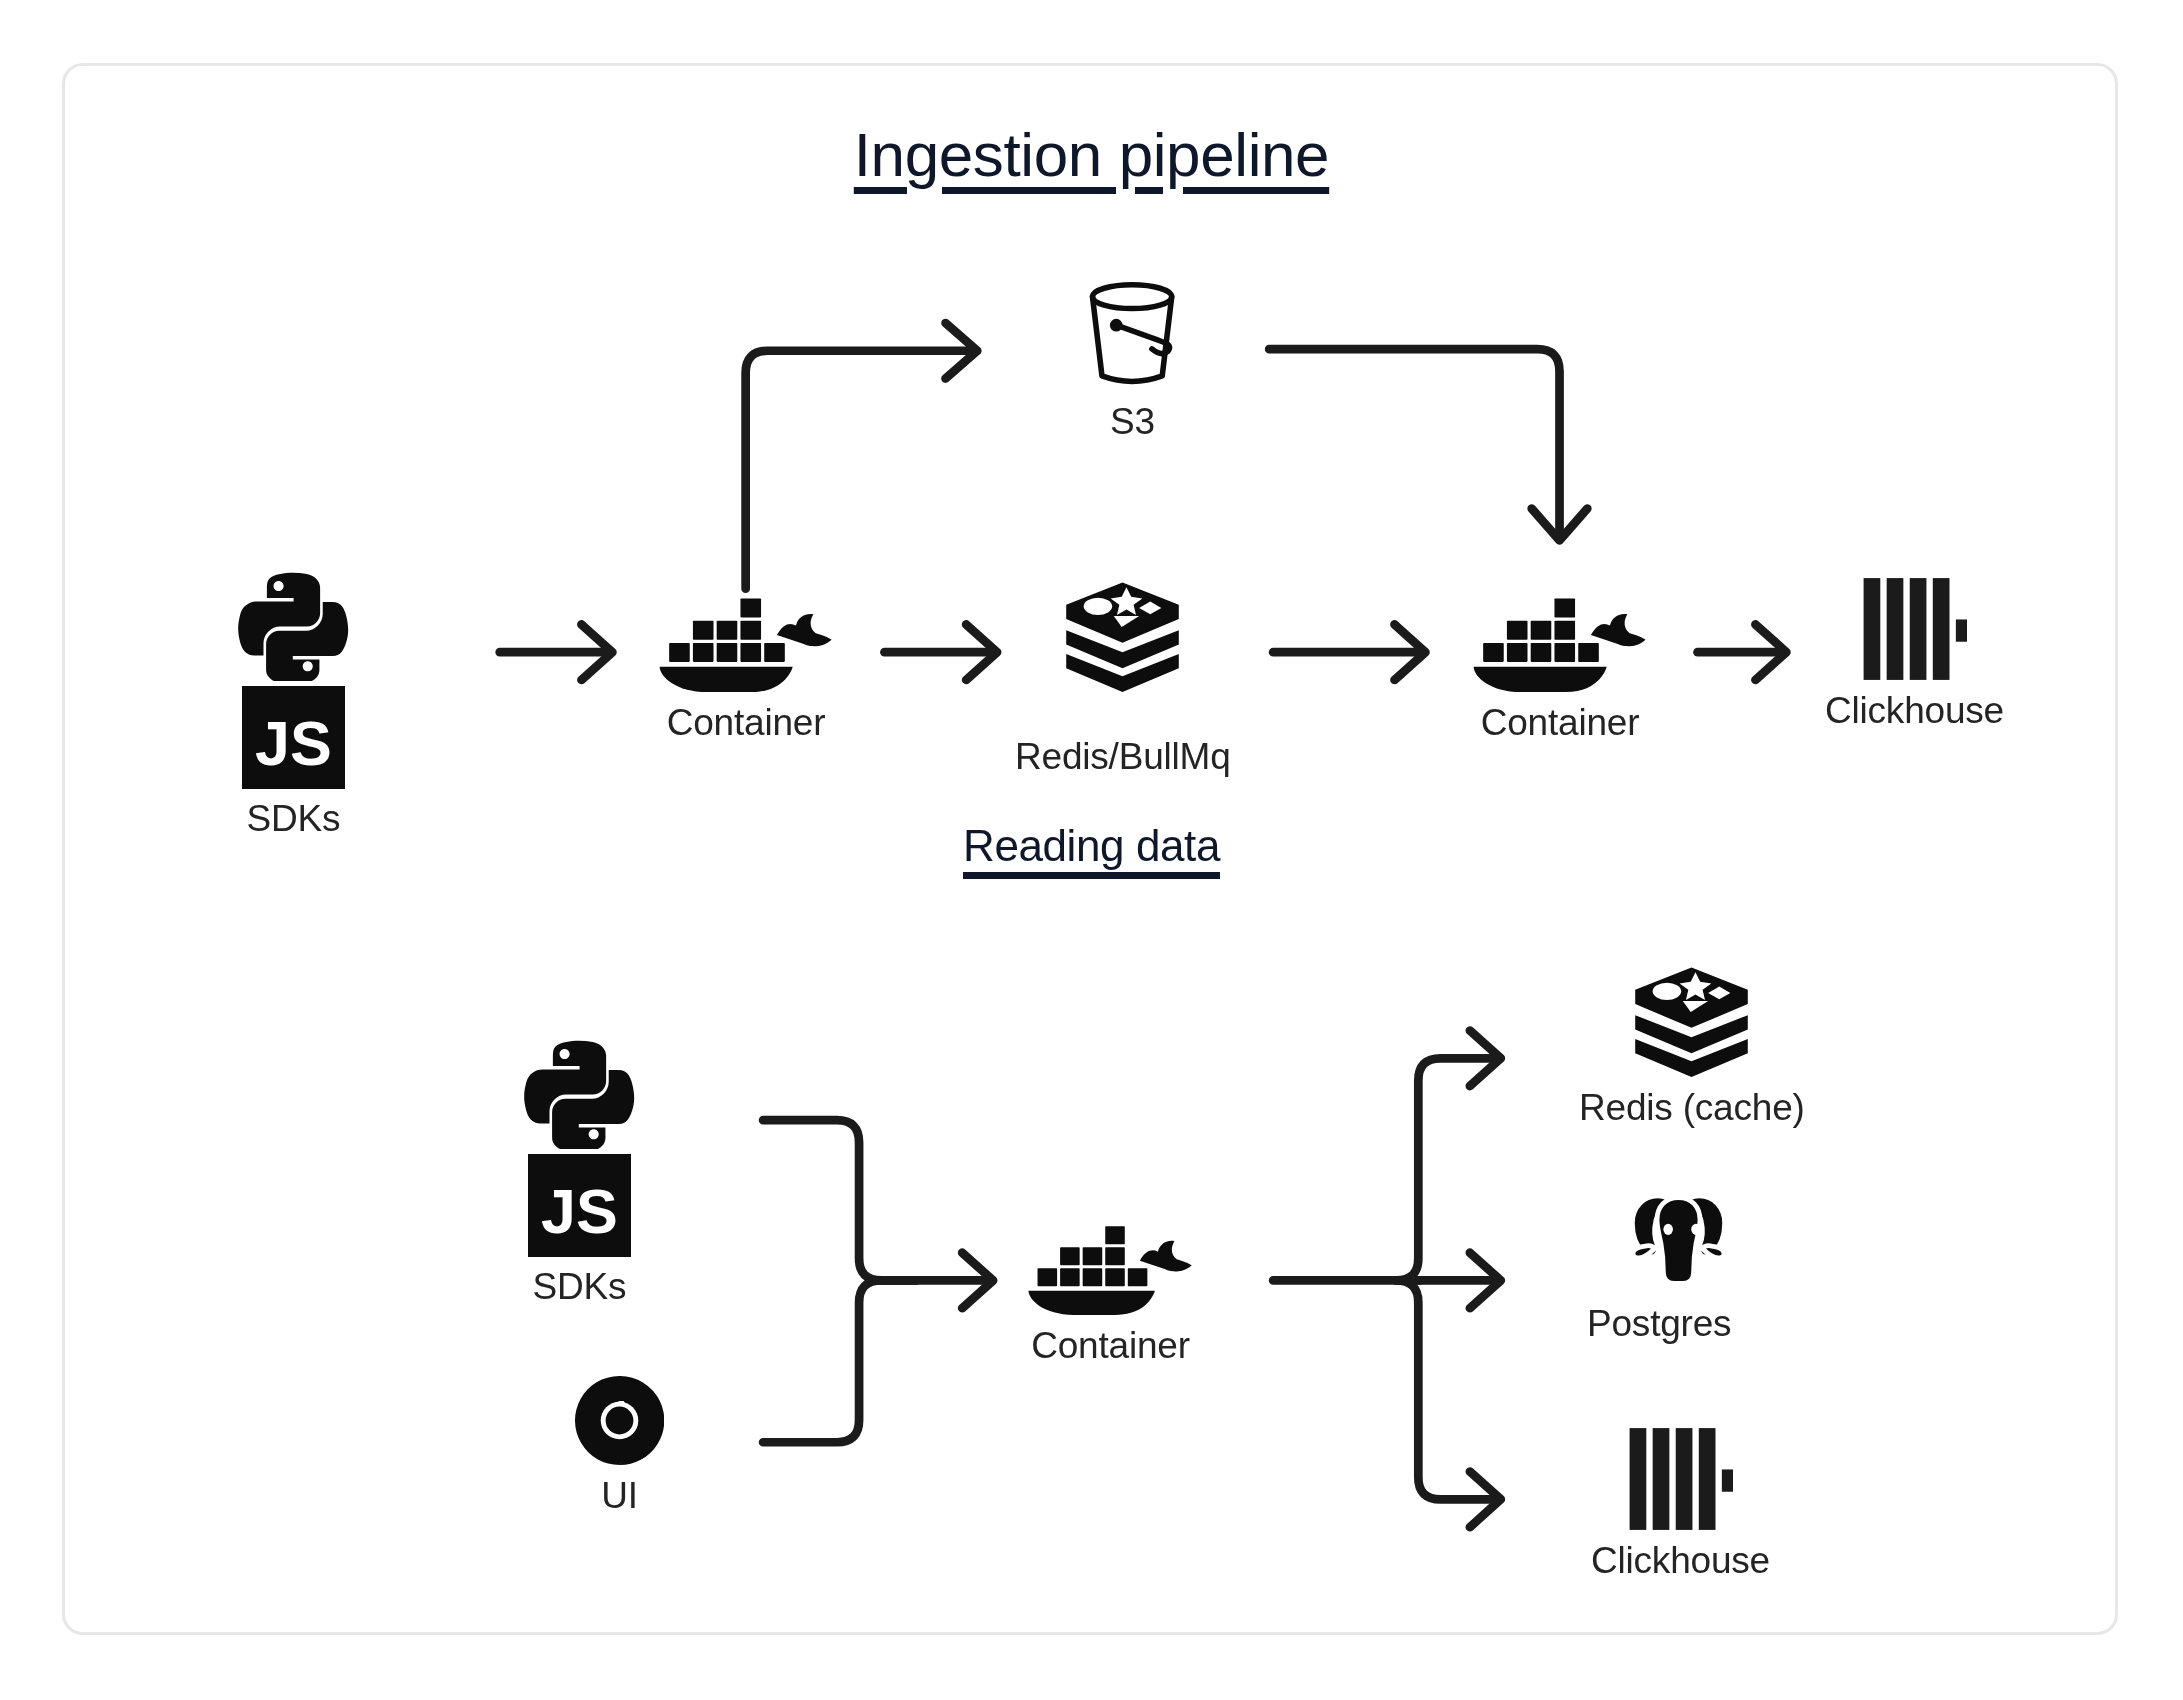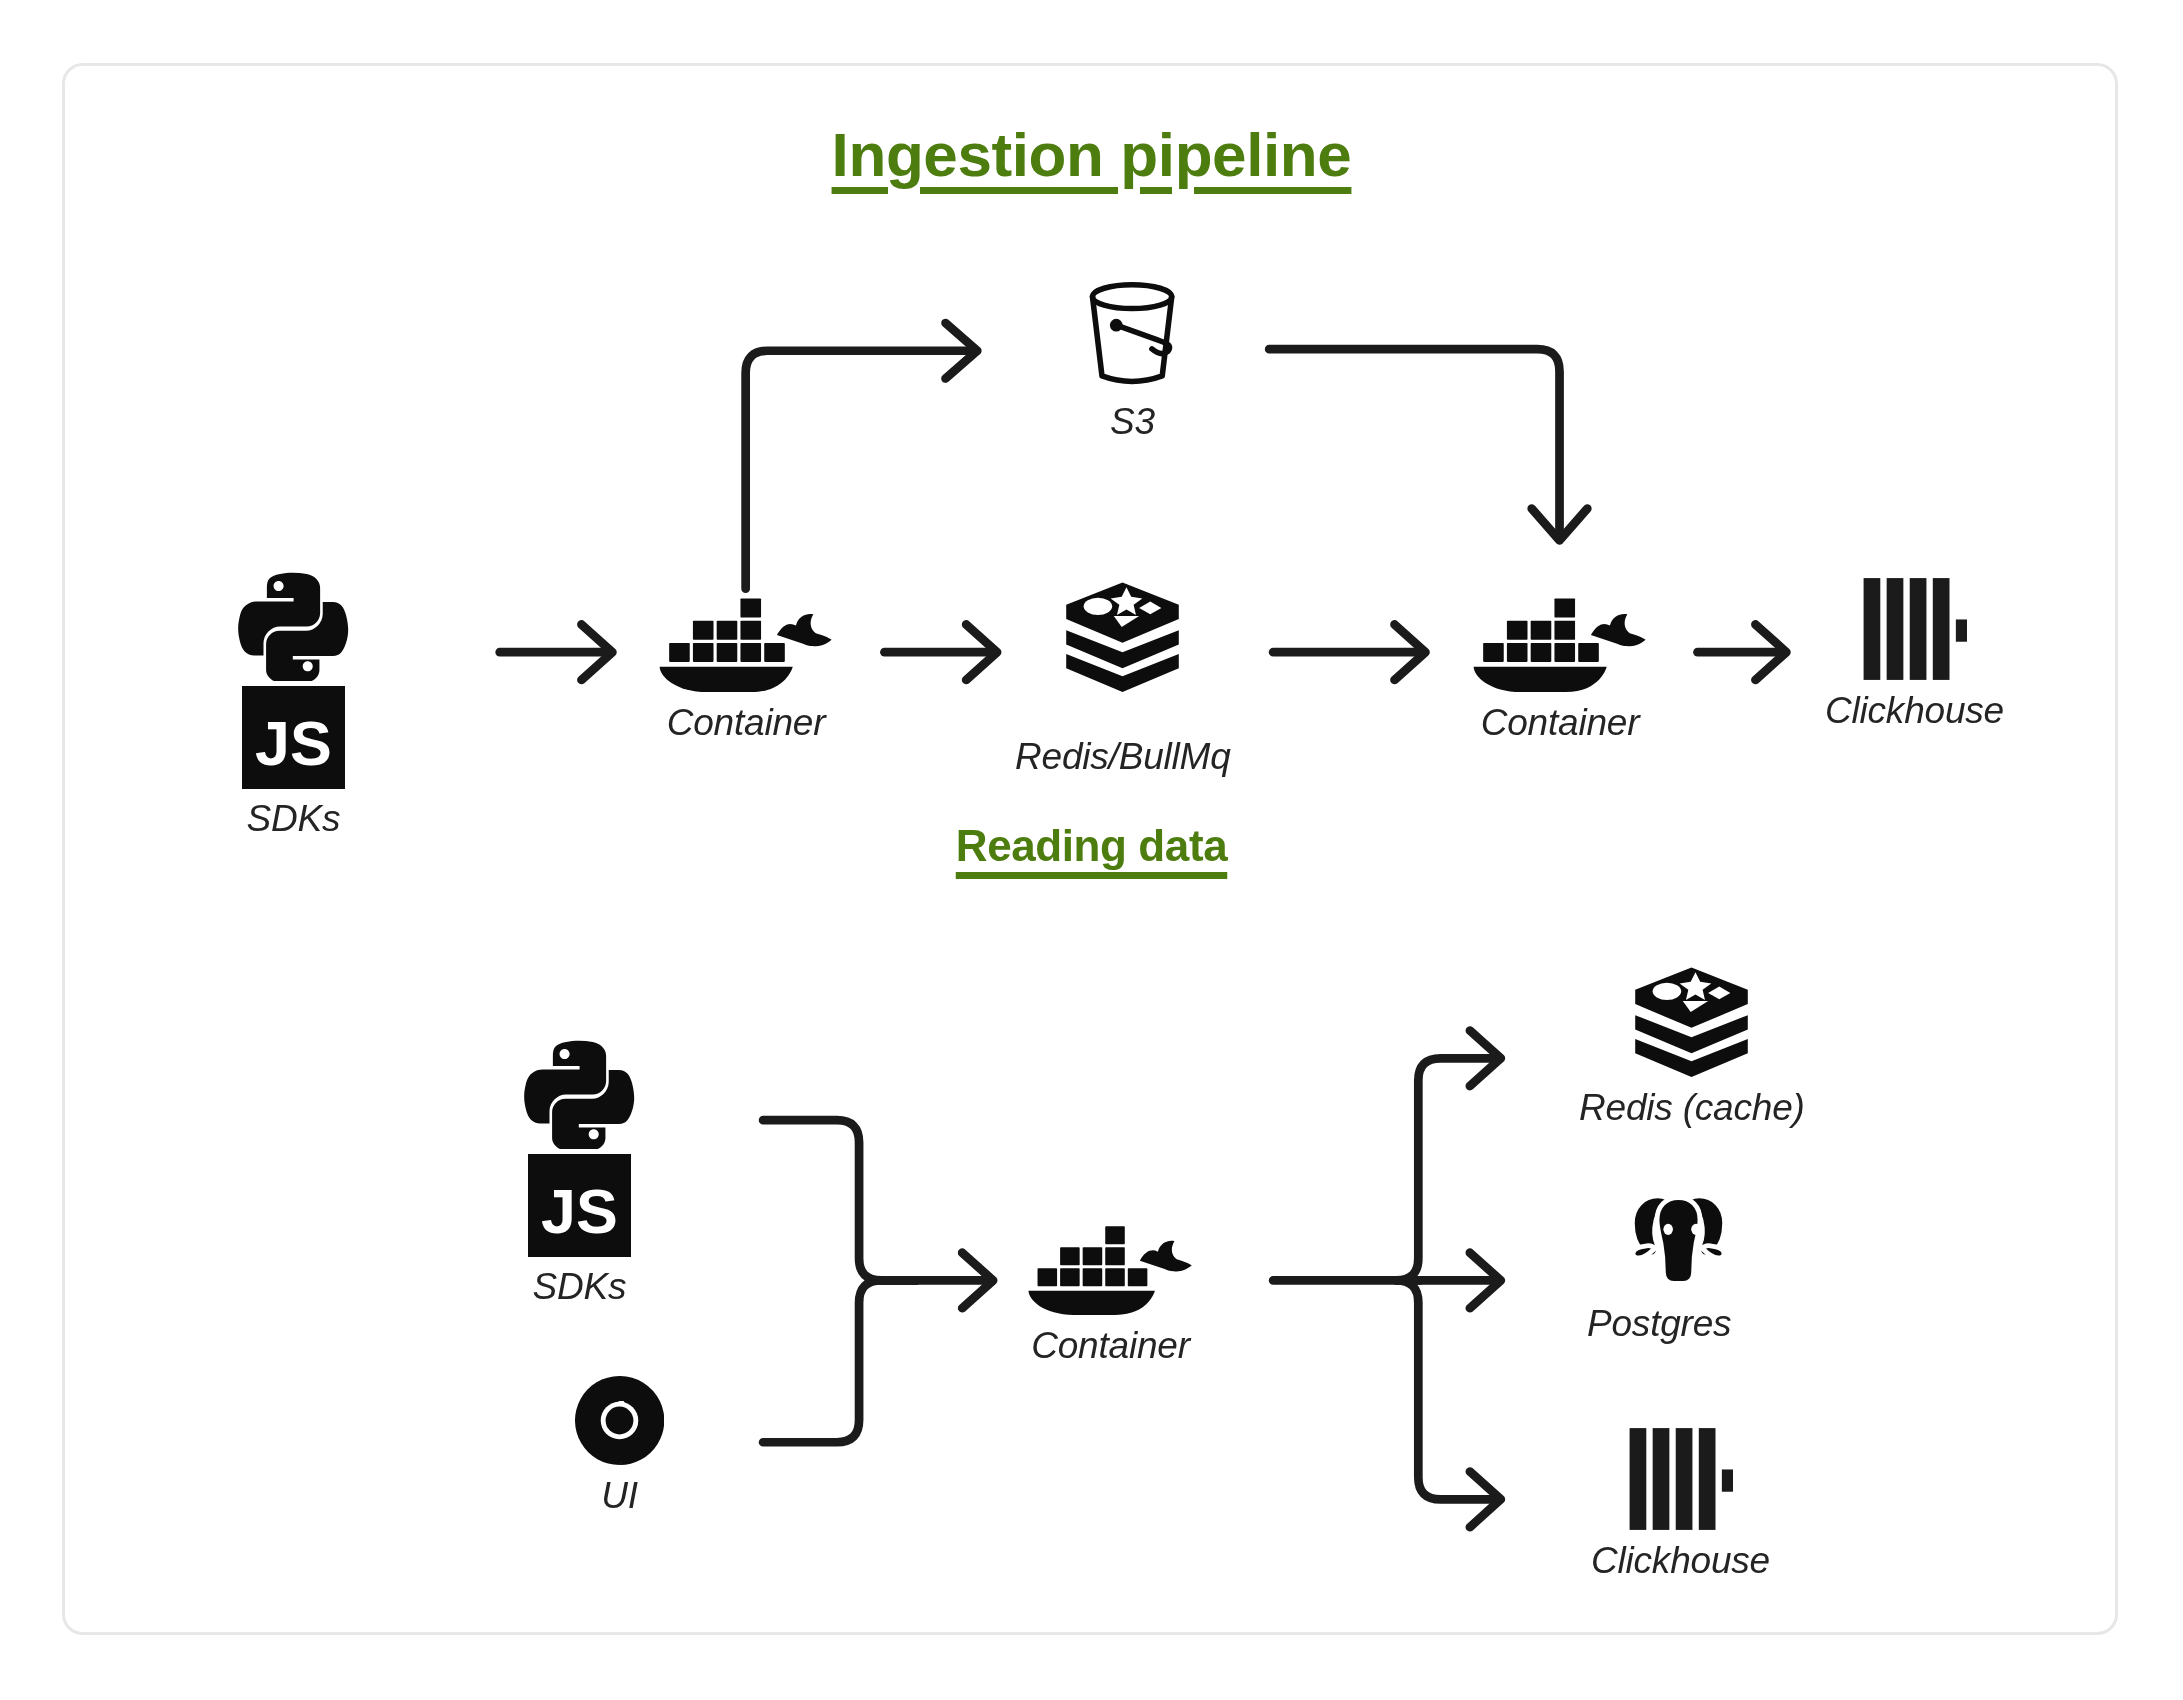--- a/index.html
+++ b/index.html
@@ -32,22 +32,22 @@
   }
   .svg-layer {
     position: absolute;
     left: 0;
     top: 0;
     width: 2183px;
     height: 1701px;
   }
   .title {
     position: absolute;
-    font-weight: bold;
-    color: #4d7c0f;
+    font-weight: normal;
+    color: #0f172a;
     letter-spacing: -0.4px;
     text-decoration: underline;
     text-underline-offset: 11px;
     text-decoration-thickness: 7.1px;
     white-space: nowrap;
   }
   #title-ingestion {
     left: 0; top: 119px; width: 2183px;
     text-align: center;
     font-size: 62px;
@@ -67,21 +67,20 @@
   .node-icon {
     display: block;
     line-height: 0;
   }
   .node-label {
     margin-top: 9.5px;
     font-size: 37px;
     color: #242424;
     font-family: "Liberation Sans", sans-serif;
     letter-spacing: -0.2px;
-    font-style: italic;
   }
   .sdk-icon-row {
     display: flex;
     flex-direction: column;
     align-items: center;
     gap: 4.8px;
   }
 </style>
 </head>
 <body>

